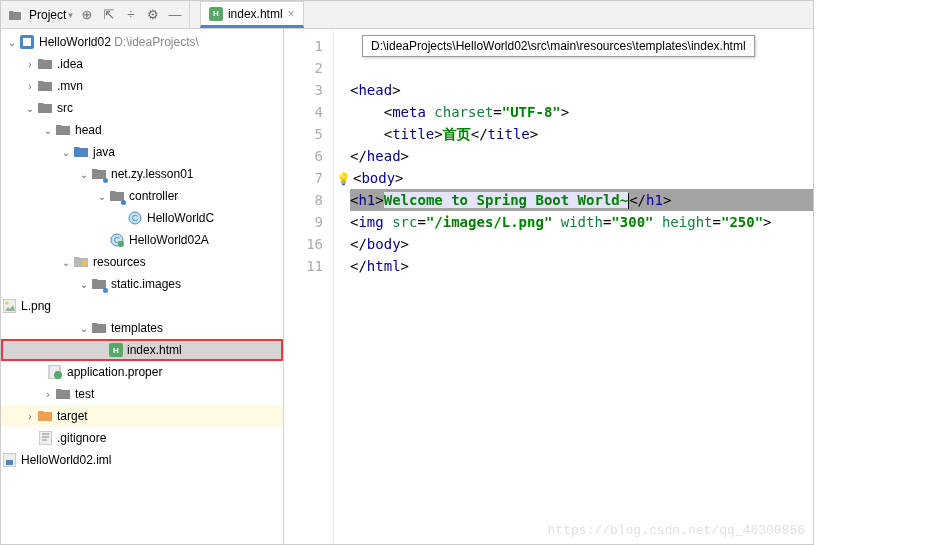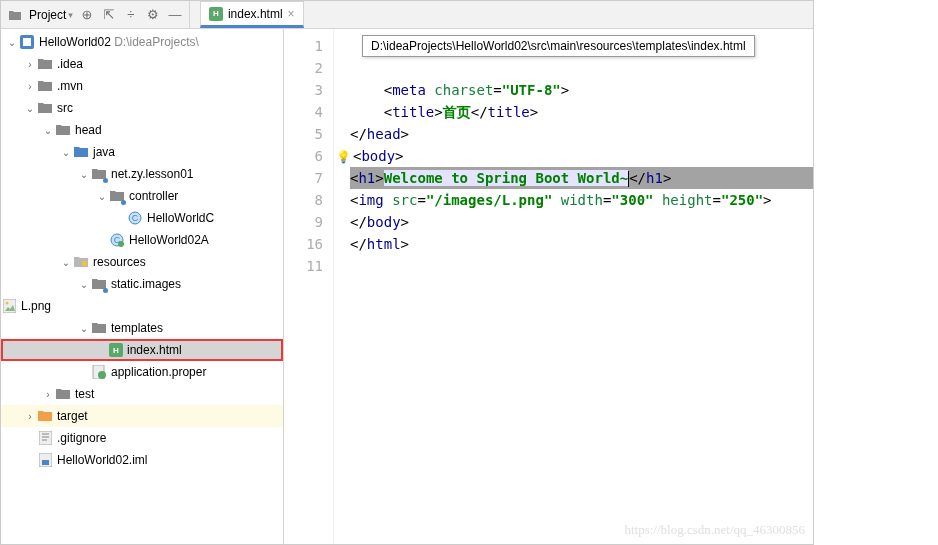--- a/index.html
+++ b/index.html
@@ -36,21 +36,21 @@
 .code { flex:1; padding:6px 0 0 16px; position:relative; }
 .line { height:22px; line-height:22px; white-space:pre; }
 .line.hl { background:#a3a3a3; } 
 .t-angle { color:#000; }
 .t-name { color:#00008b; }
 .t-attr { color:#15803d; }
 .t-val { color:#008000; font-weight:bold; }
 .t-text { color:#008000; font-weight:bold; }
 .caret { display:inline-block; width:1px; height:16px; background:#000; vertical-align:middle; }
 .tooltip { position:absolute; top:6px; left:28px; background:#fff; border:1px solid #999; padding:3px 8px; font-family:"Segoe UI",Arial,sans-serif; font-size:12px; color:#000; box-shadow:1px 1px 3px rgba(0,0,0,.2); z-index:10; }
-.watermark { position:absolute; right:8px; bottom:6px; color:#e0e0e0; font-size:13px; font-family:Liberation Serif, serif; }
+.watermark { position:absolute; right:8px; bottom:6px; color:#e0e0e0; font-size:13px; font-family:Liberation Mono, monospace; }
 svg { display:block; }
 .bulb { color:#d9a100; font-size:12px; margin-left:-14px; margin-right:2px; }
 </style>
 </head>
 <body>
 
 <div class="root">
 
   <div class="topbar">
     <div class="toolbar-left">
@@ -205,21 +205,21 @@
               <svg width="14" height="12" viewBox="0 0 14 12">
                 <path fill="currentColor" d="M0 1h5l1 1h8v9H0z"></path>
               </svg>
             </span>
             <span>templates</span>
           </div>
         <div class="row sel hl" style="padding-left:108px">
             <span class="fileicon-html" style="margin-right:4px">H</span>
             <span>index.html</span>
           </div>
-        <div class="row" style="padding-left:90px">
+        <div class="row" style="padding-left:46px">
             <span class="icon">
               <svg width="14" height="14" viewBox="0 0 14 14">
                 <rect width="11" height="14" x="1" fill="#eee" stroke="#aaa"></rect>
                 <circle cx="10" cy="10" r="4" fill="#59a869"></circle>
               </svg>
             </span>
             <span>application.proper</span>
           </div>
         <div class="row" style="padding-left:40px">
             <span class="arrow">›</span>
@@ -241,21 +241,21 @@
           </div>
         <div class="row" style="padding-left:36px">
             <span class="icon">
               <svg width="13" height="14" viewBox="0 0 13 14">
                 <rect width="13" height="14" fill="#eee" stroke="#aaa"></rect>
                 <path d="M3 3h7M3 6h7M3 9h5" stroke="#888"></path>
               </svg>
             </span>
             <span>.gitignore</span>
           </div>
-        <div class="row" style="padding-left:36px">
+        <div class="row" style="">
             <span class="icon">
               <svg width="13" height="14" viewBox="0 0 13 14">
                 <rect width="13" height="14" fill="#eee" stroke="#aaa"></rect>
                 <rect x="3" y="7" width="7" height="5" fill="#4a86c7"></rect>
               </svg>
             </span>
             <span>HelloWorld02.iml</span>
           </div>
       </div>
     </div>
@@ -271,20 +271,21 @@
         <div>7</div>
         <div>8</div>
         <div>9</div>
         <div>16</div>
         <div>11</div>
       </div>
       <div class="code">
         <div class="tooltip">D:\ideaProjects\HelloWorld02\src\main\resources\templates\index.html</div>
         <div class="line"></div>
         <div class="line"></div>
+        <div class="line"><span class="t-angle">&lt;</span><span class="t-name">head</span><span class="t-angle">&gt;</span></div>
         <div class="line">    <span class="t-angle">&lt;</span><span class="t-name">meta</span><span class="t-attr"> charset</span><span class="t-angle">=</span><span class="t-val">"UTF-8"</span><span class="t-angle">&gt;</span></div>
         <div class="line">    <span class="t-angle">&lt;</span><span class="t-name">title</span><span class="t-angle">&gt;</span><span class="t-text">首页</span><span class="t-angle">&lt;/</span><span class="t-name">title</span><span class="t-angle">&gt;</span></div>
         <div class="line"><span class="t-angle">&lt;/</span><span class="t-name">head</span><span class="t-angle">&gt;</span></div>
         <div class="line"><span class="bulb">💡</span><span class="t-angle">&lt;</span><span class="t-name">body</span><span class="t-angle">&gt;</span></div>
         <div class="line hl"><span class="t-angle">&lt;</span><span class="t-name">h1</span><span class="t-angle">&gt;</span><span style="background:#e4e4ff" class="t-text">Welcome to Spring Boot World~</span><span class="caret"></span><span class="t-angle">&lt;/</span><span class="t-name">h1</span><span class="t-angle">&gt;</span></div>
         <div class="line"><span class="t-angle">&lt;</span><span class="t-name">img</span><span class="t-attr"> src</span><span class="t-angle">=</span><span class="t-val">"/images/L.png"</span><span class="t-attr"> width</span><span class="t-angle">=</span><span class="t-val">"300"</span><span class="t-attr"> height</span><span class="t-angle">=</span><span class="t-val">"250"</span><span class="t-angle">&gt;</span></div>
         <div class="line"><span class="t-angle">&lt;/</span><span class="t-name">body</span><span class="t-angle">&gt;</span></div>
         <div class="line"><span class="t-angle">&lt;/</span><span class="t-name">html</span><span class="t-angle">&gt;</span></div>
         <div class="watermark">https://blog.csdn.net/qq_46300856</div>
       </div>

